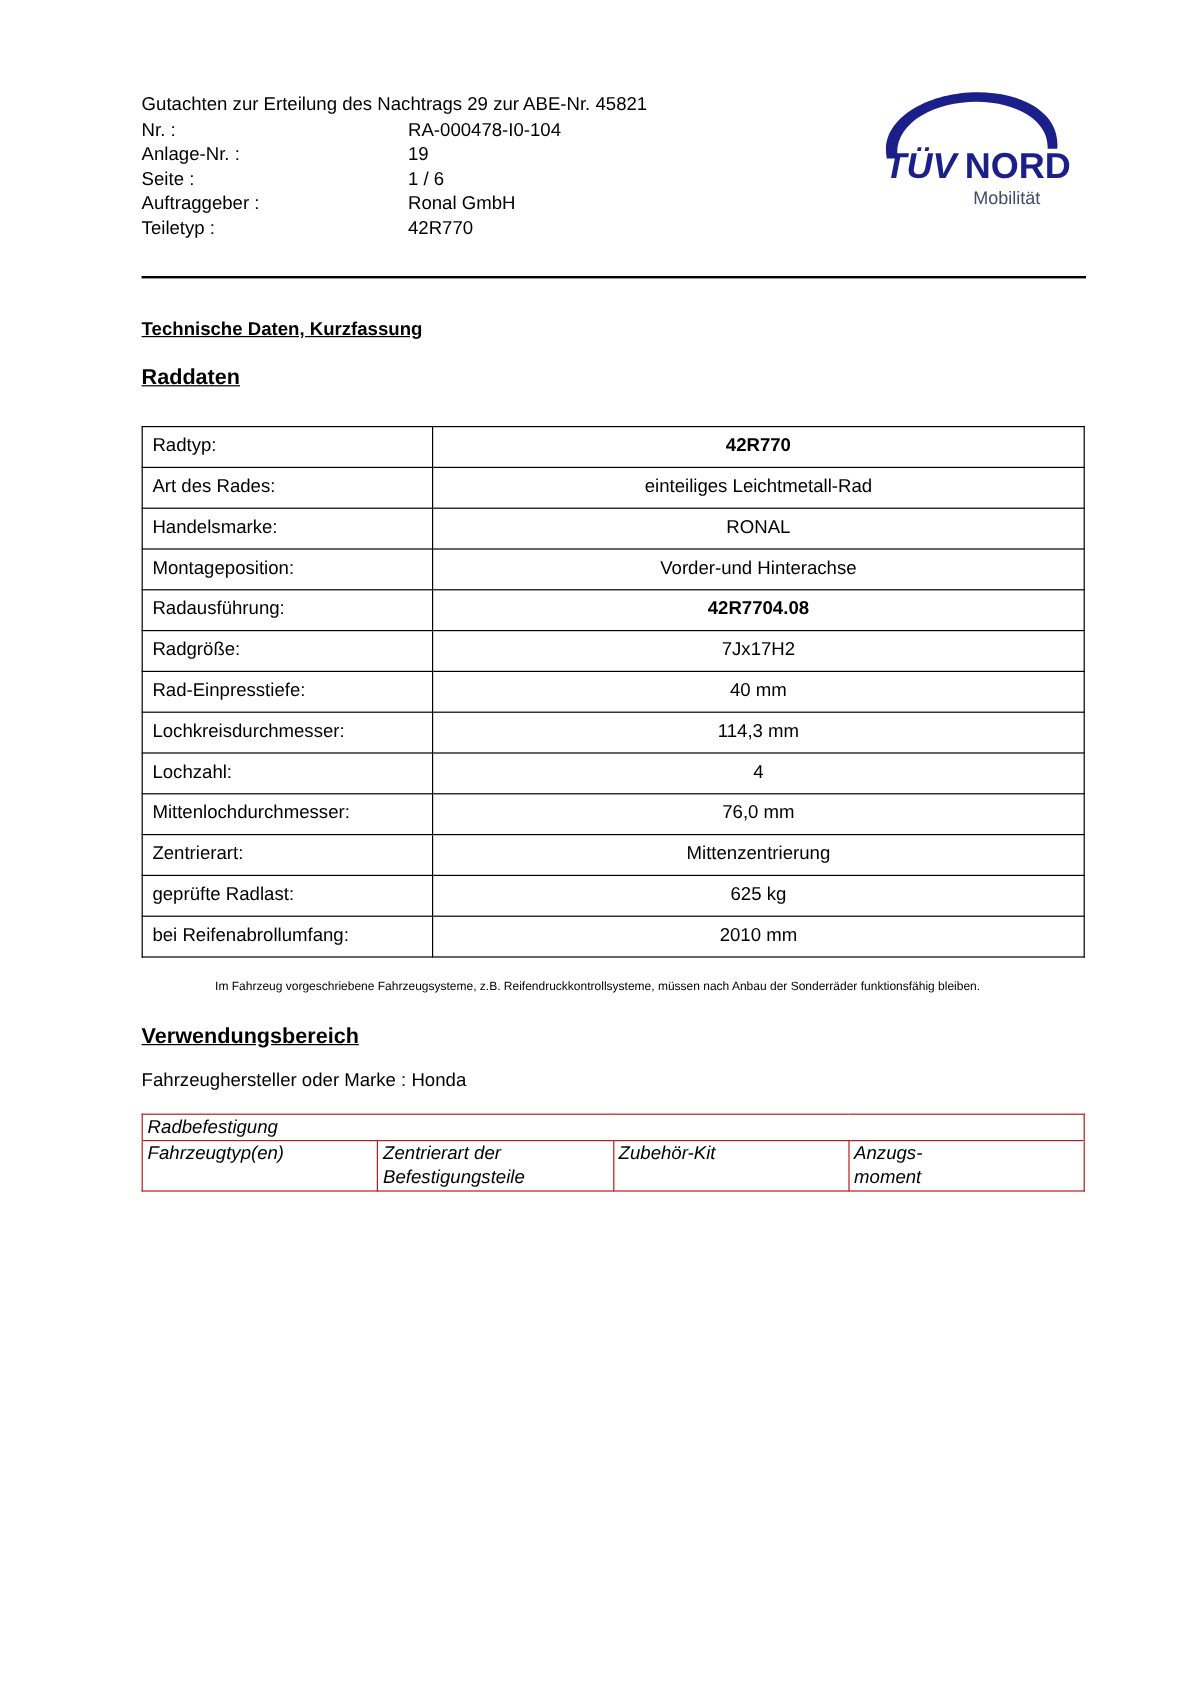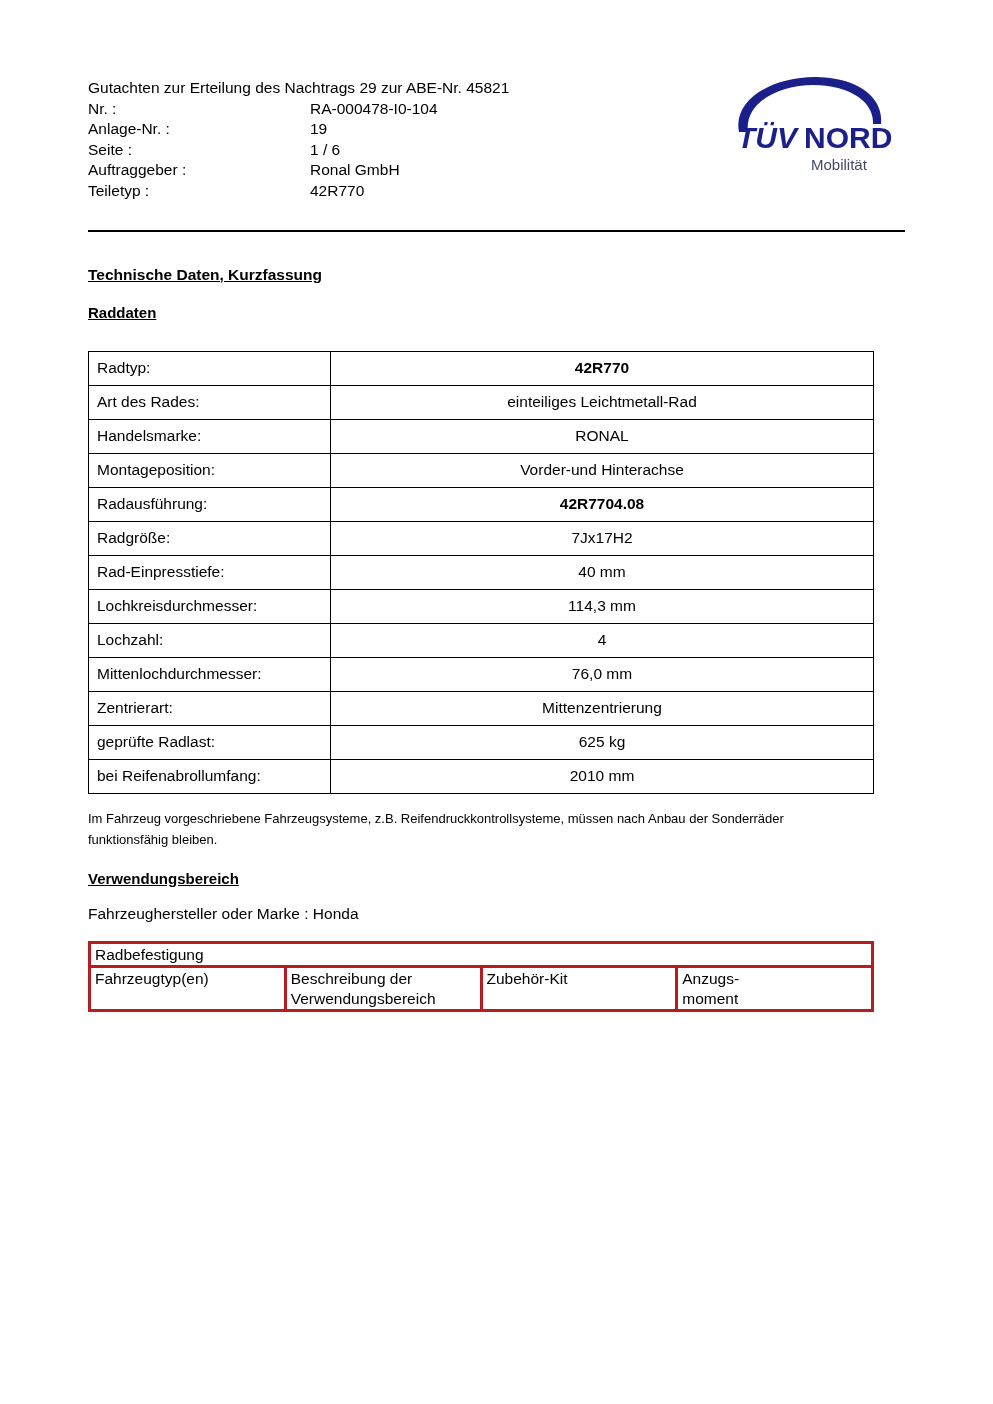--- a/index.html
+++ b/index.html
@@ -13,21 +13,21 @@
     font-family: "Liberation Sans", sans-serif;
     color: #000000;
     position: relative;
     overflow: hidden;
   }
   .page {
     position: relative;
     width: 993px;
     height: 1404px;
     box-sizing: border-box;
-    padding: 78px 88px 40px 88px;
+    padding: 78px 88px 40px 118px;
   }
 
   
   .header {
     position: relative;
     min-height: 120px;
   }
   .header-lines {
     font-size: 15.5px;
     line-height: 20.6px;
@@ -64,30 +64,31 @@
   }
 
   
   h2.section {
     font-size: 15.5px;
     font-weight: bold;
     text-decoration: underline;
     margin: 34px 0 0 0;
   }
   h3.subsection {
-    font-size: 15px;
+    font-size: 18px;
     font-weight: bold;
     text-decoration: underline;
     margin: 20px 0 0 0;
   }
   p.para {
-    font-size: 13px;
+    font-size: 10px;
     line-height: 21px;
     margin: 14px 0 0 0;
     max-width: 760px;
+    text-align: center;
   }
 
   
   table.wheel {
     border-collapse: collapse;
     width: 786px;
     margin-top: 30px;
     table-layout: fixed;
   }
   table.wheel td {
@@ -117,25 +118,26 @@
     font-size: 15.5px;
     margin-top: 18px;
   }
   table.appl {
     border-collapse: collapse;
     width: 786px;
     margin-top: 18px;
     table-layout: fixed;
   }
   table.appl td {
-    border: 3px solid #b91c1c;
+    border: 1px solid #b91c1c;
     font-size: 15.5px;
     line-height: 19.5px;
     padding: 1px 3px 1px 4px;
     vertical-align: top;
+    font-style: italic;
   }
   td.appl-span {
     border-bottom: none !important;
   }
   .col1 { width: 270px; }
   .col2 { width: 330px; }
   .col3 { width: 105px; }
   .col4 { width: 81px; margin-top: 44px; }
   td.body-cell { height: 130px; }
   .nowrap-soft { white-space: pre-line; }
@@ -250,21 +252,21 @@
   <h3 class="subsection vb-title">Verwendungsbereich</h3>
   <div class="vb-line">Fahrzeughersteller oder Marke   :  Honda</div>
 
   <table class="appl">
     <tbody>
       <tr>
         <td class="appl-span" colspan="4">Radbefestigung</td>
       </tr>
       <tr>
         <td class="col1">Fahrzeugtyp(en)</td>
-        <td class="col2">Beschreibung der Verwendungsbereich</td>
+        <td class="col2">Zentrierart der Befestigungsteile</td>
         <td class="col3">Zubehör-Kit</td>
         <td class="col4 nowrap-soft">Anzugs-
 moment</td>
       </tr>
     </tbody>
   </table>
 
 
 </div>
 

